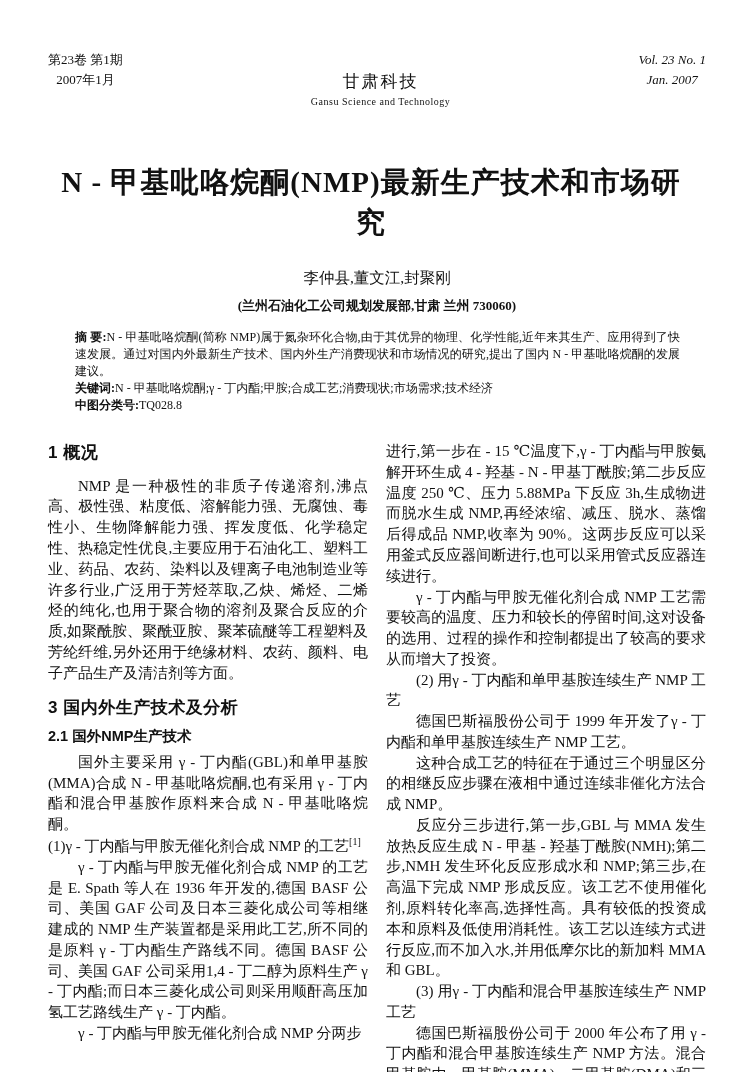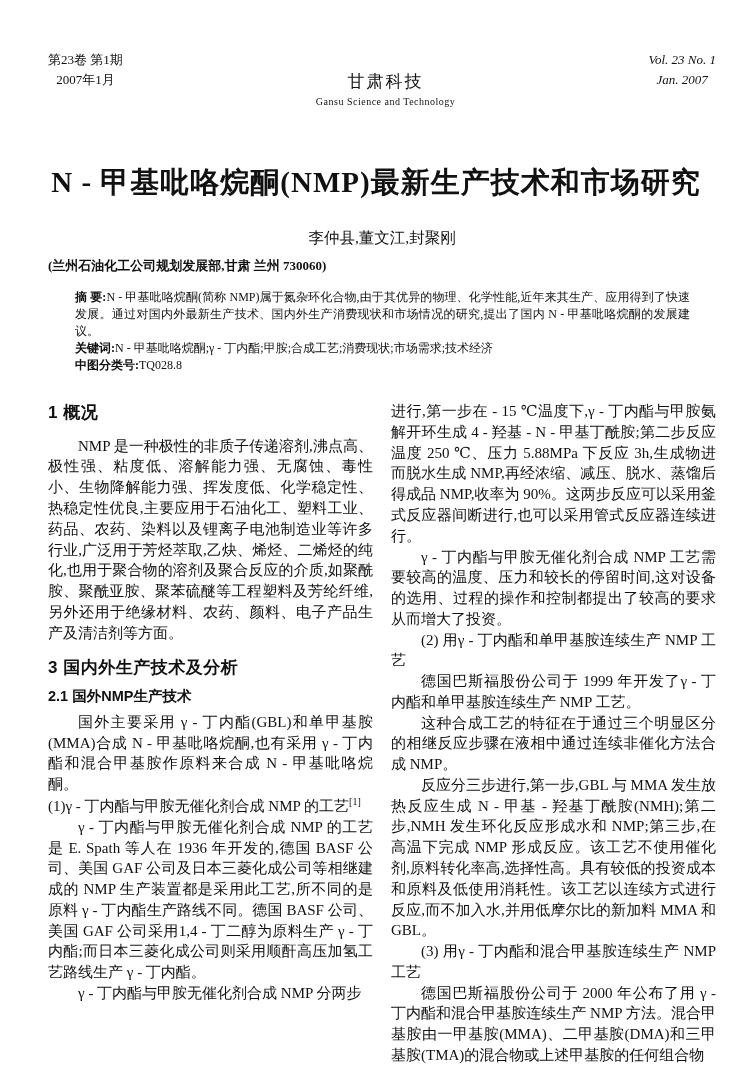--- a/index.html
+++ b/index.html
@@ -4,40 +4,40 @@
 <style>
   html,body{margin:0;padding:0;background:#ffffff;}
   .page{
     position:relative;
     width:748px;height:1072px;
     margin:0 auto;
     background:#ffffff;
     color:#111;
     font-family:"Liberation Serif","DejaVu Serif",serif;
     box-sizing:border-box;
-    padding:50px 32px 0 48px;
+    padding:50px 42px 0 48px;
     overflow:hidden;
   }
   
   .jheader{display:flex;justify-content:space-between;align-items:flex-start;}
   .jh-left{font-size:13px;line-height:1.55;text-align:center;white-space:nowrap;}
   .jh-center{text-align:center;flex:1;}
   .jh-center .jn-cn{font-size:17px;letter-spacing:2px;margin-top:20px;}
   .jh-center .jn-en{font-size:10px;margin-top:3px;letter-spacing:.5px;}
   .jh-right{font-size:13px;line-height:1.55;text-align:center;font-style:italic;white-space:nowrap;}
   
   .title{
     margin:56px 12px 0 0;
     text-align:center;
     font-size:29px;
     font-weight:bold;
     letter-spacing:1px;
   }
   .authors{margin-top:25px;text-align:center;font-size:15.5px;}
-  .affiliation{margin-top:8px;text-align:left;font-size:13px;font-weight:bold;}
+  .affiliation{margin-top:8px;text-align:center;font-size:13px;font-weight:bold;}
   
   .abstract{
     margin:14px 26px 0 27px;
     font-size:12px;
     line-height:1.42;
     text-align:justify;
   }
   .abstract p{margin:0;}
   .b{font-weight:bold;}
   

